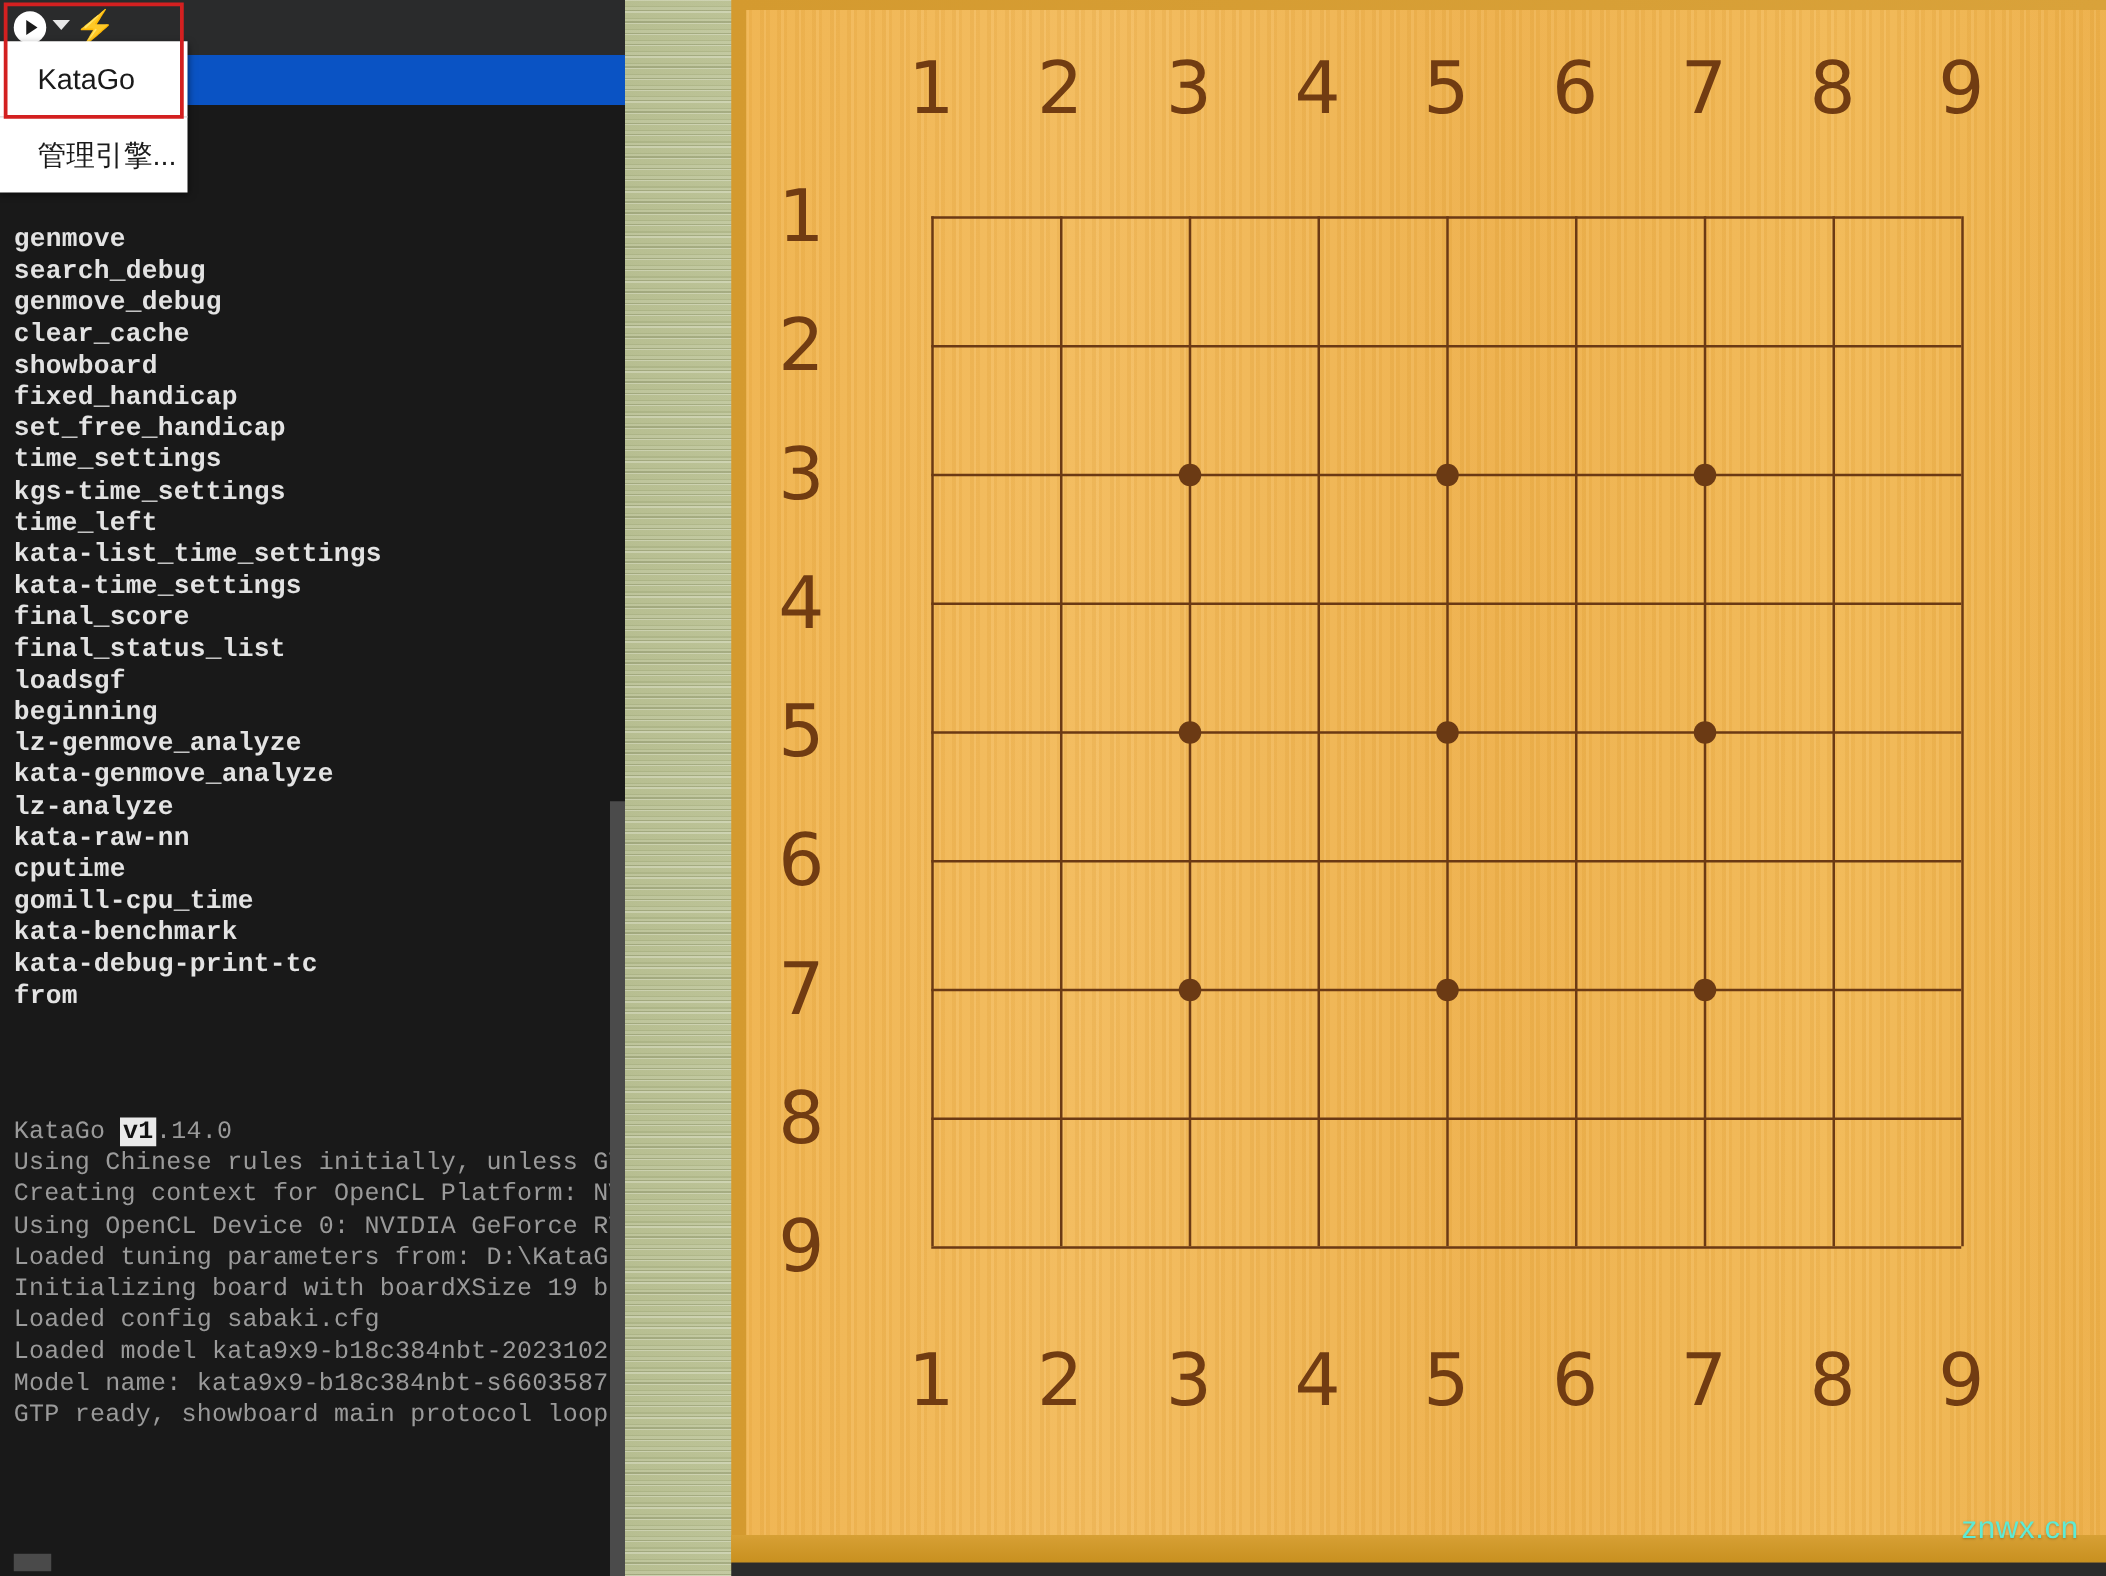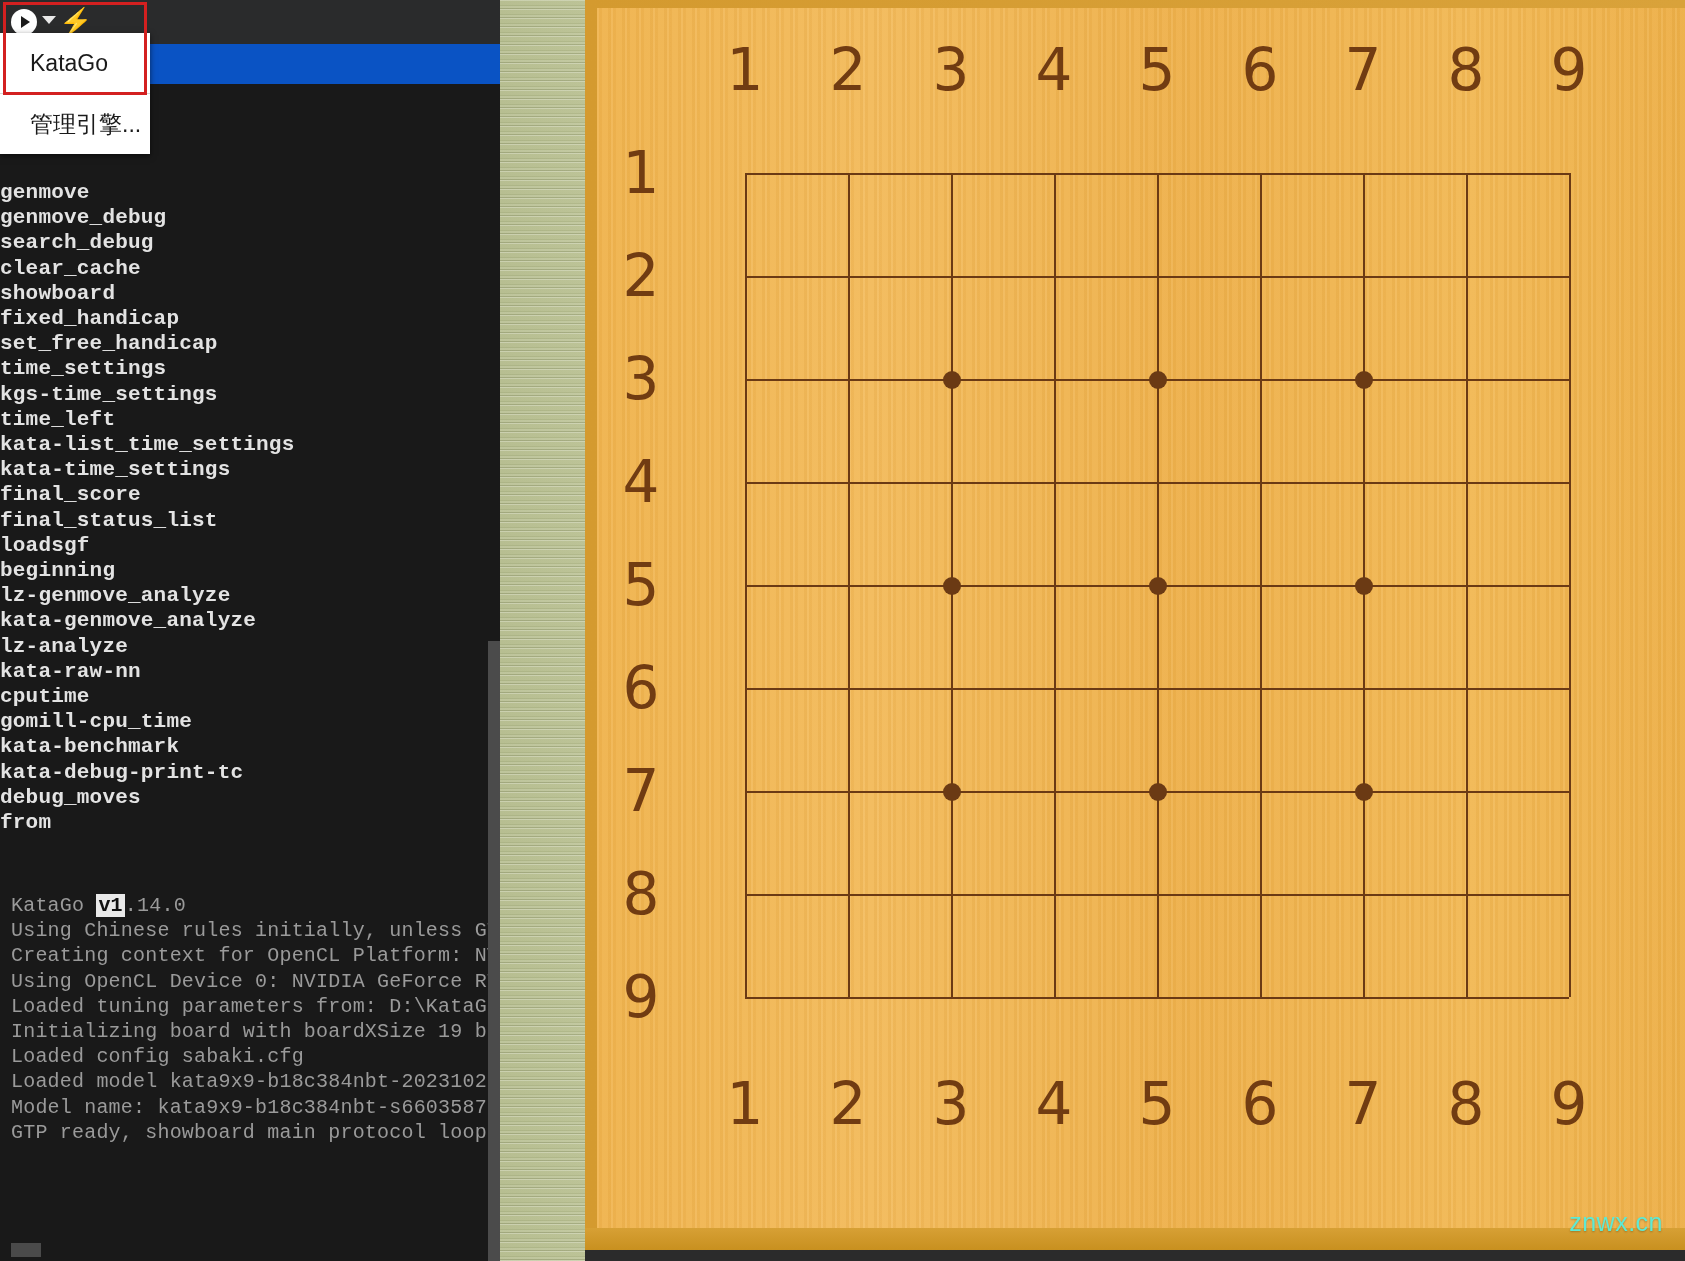--- a/index.html
+++ b/index.html
@@ -67,21 +67,21 @@
     position:absolute;left:56px;top:44px;width:444px;height:40px;
     background:#0a53c4;z-index:5;
   }
   
   #gtp-area{
     position:absolute;left:0;top:180px;width:500px;
     font-family:"Liberation Mono",monospace;
   }
   .cmd{
     font-size:21px;line-height:25.2px;color:#e3e3e3;
-    white-space:pre;font-weight:bold;
+    padding-left:11px;white-space:pre;font-weight:bold;
     letter-spacing:0.2px;
   }
   #log-area{
     position:absolute;left:0;top:893px;width:560px;
     font-family:"Liberation Mono",monospace;
   }
   .log{
     font-size:20px;line-height:25.2px;color:#9a9a9a;
     padding-left:11px;white-space:pre;letter-spacing:0.2px;
   }
@@ -171,22 +171,22 @@
       </div>
     </div>
     <div id="engine-caret"></div>
     <div id="bolt-btn">⚡</div>
   </div>
 
   <div id="selected-bar"></div>
 
   <div id="gtp-area">
       <div class="cmd">genmove</div>
+      <div class="cmd">search_debug</div>
       <div class="cmd">genmove_debug</div>
-      <div class="cmd">search_debug</div>
       <div class="cmd">clear_cache</div>
       <div class="cmd">showboard</div>
       <div class="cmd">fixed_handicap</div>
       <div class="cmd">set_free_handicap</div>
       <div class="cmd">time_settings</div>
       <div class="cmd">kgs-time_settings</div>
       <div class="cmd">time_left</div>
       <div class="cmd">kata-list_time_settings</div>
       <div class="cmd">kata-time_settings</div>
       <div class="cmd">final_score</div>
@@ -194,21 +194,20 @@
       <div class="cmd">loadsgf</div>
       <div class="cmd">beginning</div>
       <div class="cmd">lz-genmove_analyze</div>
       <div class="cmd">kata-genmove_analyze</div>
       <div class="cmd">lz-analyze</div>
       <div class="cmd">kata-raw-nn</div>
       <div class="cmd">cputime</div>
       <div class="cmd">gomill-cpu_time</div>
       <div class="cmd">kata-benchmark</div>
       <div class="cmd">kata-debug-print-tc</div>
-      <div class="cmd">debug_moves</div>
       <div class="cmd">from</div>
     </div>
 
   <div id="log-area">
       <div class="log"><span>KataGo </span><span class="hl">v1</span><span>.14.0</span></div>
       <div class="log">Using Chinese rules initially, unless GTP/GUI</div>
       <div class="log">Creating context for OpenCL Platform: NVIDIA</div>
       <div class="log">Using OpenCL Device 0: NVIDIA GeForce RTX 206</div>
       <div class="log">Loaded tuning parameters from: D:\KataGo/Kata</div>
       <div class="log">Initializing board with boardXSize 19 boardYS</div>

